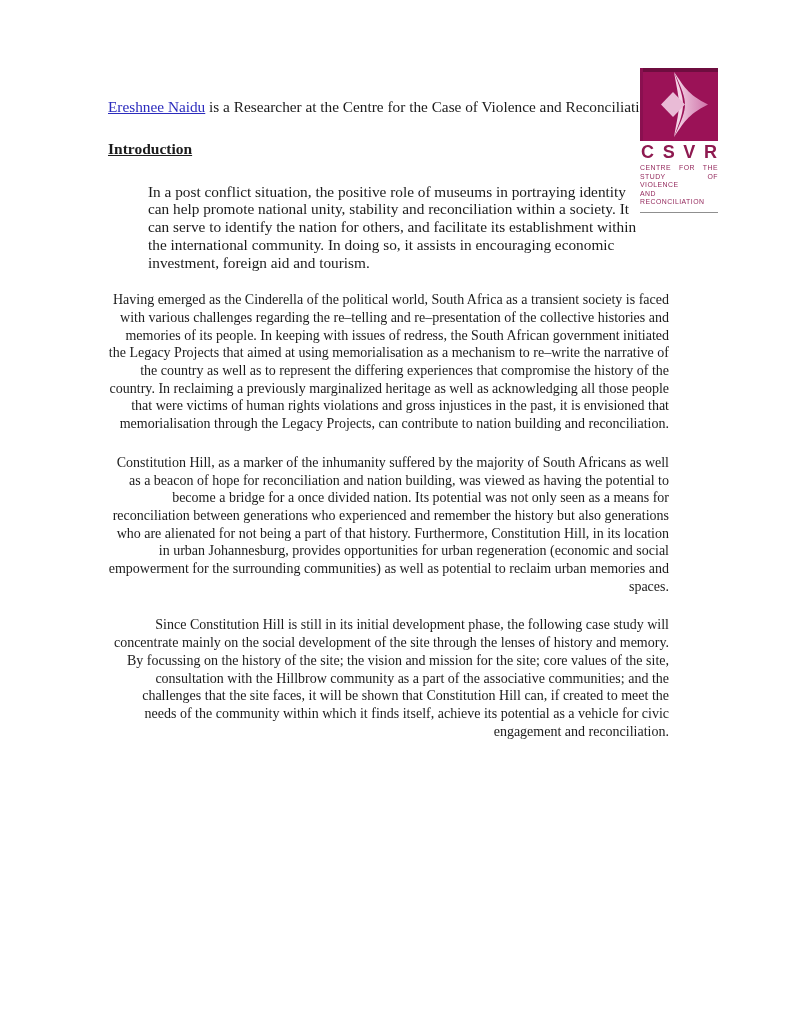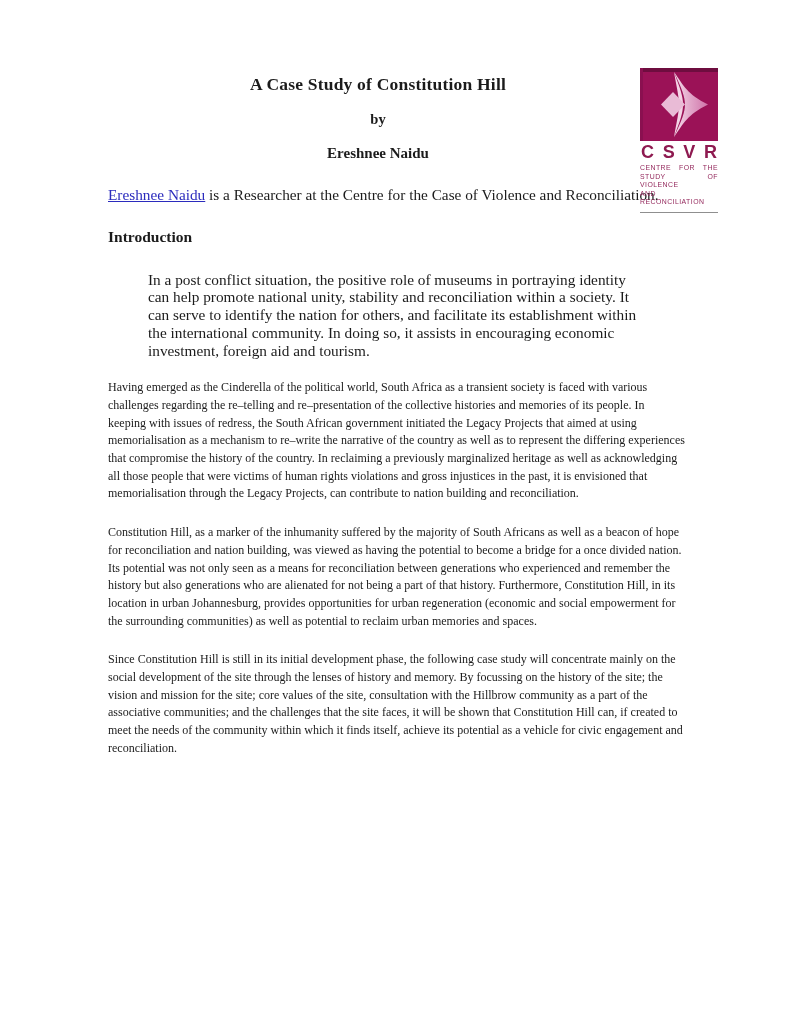--- a/index.html
+++ b/index.html
@@ -23,26 +23,26 @@
     font-size: 17.5px; font-weight: bold; margin: 0; line-height: 20px;
     letter-spacing: 0.2px;
   }
   .byline { font-weight: bold; font-size: 14.5px; margin-top: 17px; line-height: 17px; }
   .author-name { font-weight: bold; font-size: 15px; margin-top: 17px; line-height: 17px; }
 
   
   .report-note { margin: 21px 0 0 0; width: 528px; font-size: 15.3px; line-height: 17.7px; }
   .author-note { margin: 24px 0 0 0; font-size: 15.3px; line-height: 17.7px; }
   .author-link { color: #2b2bbd; text-decoration: underline; }
-  .section-heading { font-size: 15.5px; font-weight: bold; margin: 24px 0 0 0; line-height: 17px; }
+  .section-heading { font-size: 15.5px; font-weight: bold; margin: 24px 0 0 0; line-height: 17px; text-decoration: underline; }
   .quote-block {
     margin: 26px 45px 0 40px;
     font-size: 15.3px; line-height: 17.7px;
   }
-  .body-para { margin: 20px 0 0 0; font-size: 12px; line-height: 17.7px; }
+  .body-para { margin: 20px 16px 0 0; font-size: 14px; line-height: 17.7px; text-align: right; }
   .body-para + .body-para { margin-top: 21px; }
 
   
   .logo {
     position: absolute; top: 68px; right: 73px; width: 78px;
   }
   .logo-square { width: 78px; height: 73px; display: block; }
   .logo-acronym {
     display: flex; justify-content: space-between;
     font-family: "Liberation Sans", "DejaVu Sans", sans-serif;
@@ -90,25 +90,20 @@
       <span>R</span>
     </div>
     <div class="logo-caption">
       <div class="cap-line">CENTRE FOR THE</div>
       <div class="cap-line">STUDY OF VIOLENCE</div>
       <div class="cap-line">AND RECONCILIATION</div>
     </div>
     <hr class="logo-rule">
   </div>
 
-  <div class="header-block">
-    <h1 class="doc-title">A Case Study of Constitution Hill</h1>
-    <div class="byline">by</div>
-    <div class="author-name">Ereshnee Naidu</div>
-  </div>
 
 
   <p class="author-note"><a href="#" class="author-link">Ereshnee Naidu</a><span> is a Researcher at the Centre for the Case of Violence and Reconciliation.</span></p>
 
   <h2 class="section-heading">Introduction</h2>
 
   <div class="quote-block">In a post conflict situation, the positive role of museums in portraying identity can help promote national unity, stability and reconciliation within a society. It can serve to identify the nation for others, and facilitate its establishment within the international community. In doing so, it assists in encouraging economic investment, foreign aid and tourism.</div>
 
   <p class="body-para">Having emerged as the Cinderella of the political world, South Africa as a transient society is faced with various challenges regarding the re–telling and re–presentation of the collective histories and memories of its people. In keeping with issues of redress, the South African government initiated the Legacy Projects that aimed at using memorialisation as a mechanism to re–write the narrative of the country as well as to represent the differing experiences that compromise the history of the country. In reclaiming a previously marginalized heritage as well as acknowledging all those people that were victims of human rights violations and gross injustices in the past, it is envisioned that memorialisation through the Legacy Projects, can contribute to nation building and reconciliation.</p>
   <p class="body-para">Constitution Hill, as a marker of the inhumanity suffered by the majority of South Africans as well as a beacon of hope for reconciliation and nation building, was viewed as having the potential to become a bridge for a once divided nation. Its potential was not only seen as a means for reconciliation between generations who experienced and remember the history but also generations who are alienated for not being a part of that history. Furthermore, Constitution Hill, in its location in urban Johannesburg, provides opportunities for urban regeneration (economic and social empowerment for the surrounding communities) as well as potential to reclaim urban memories and spaces.</p>

